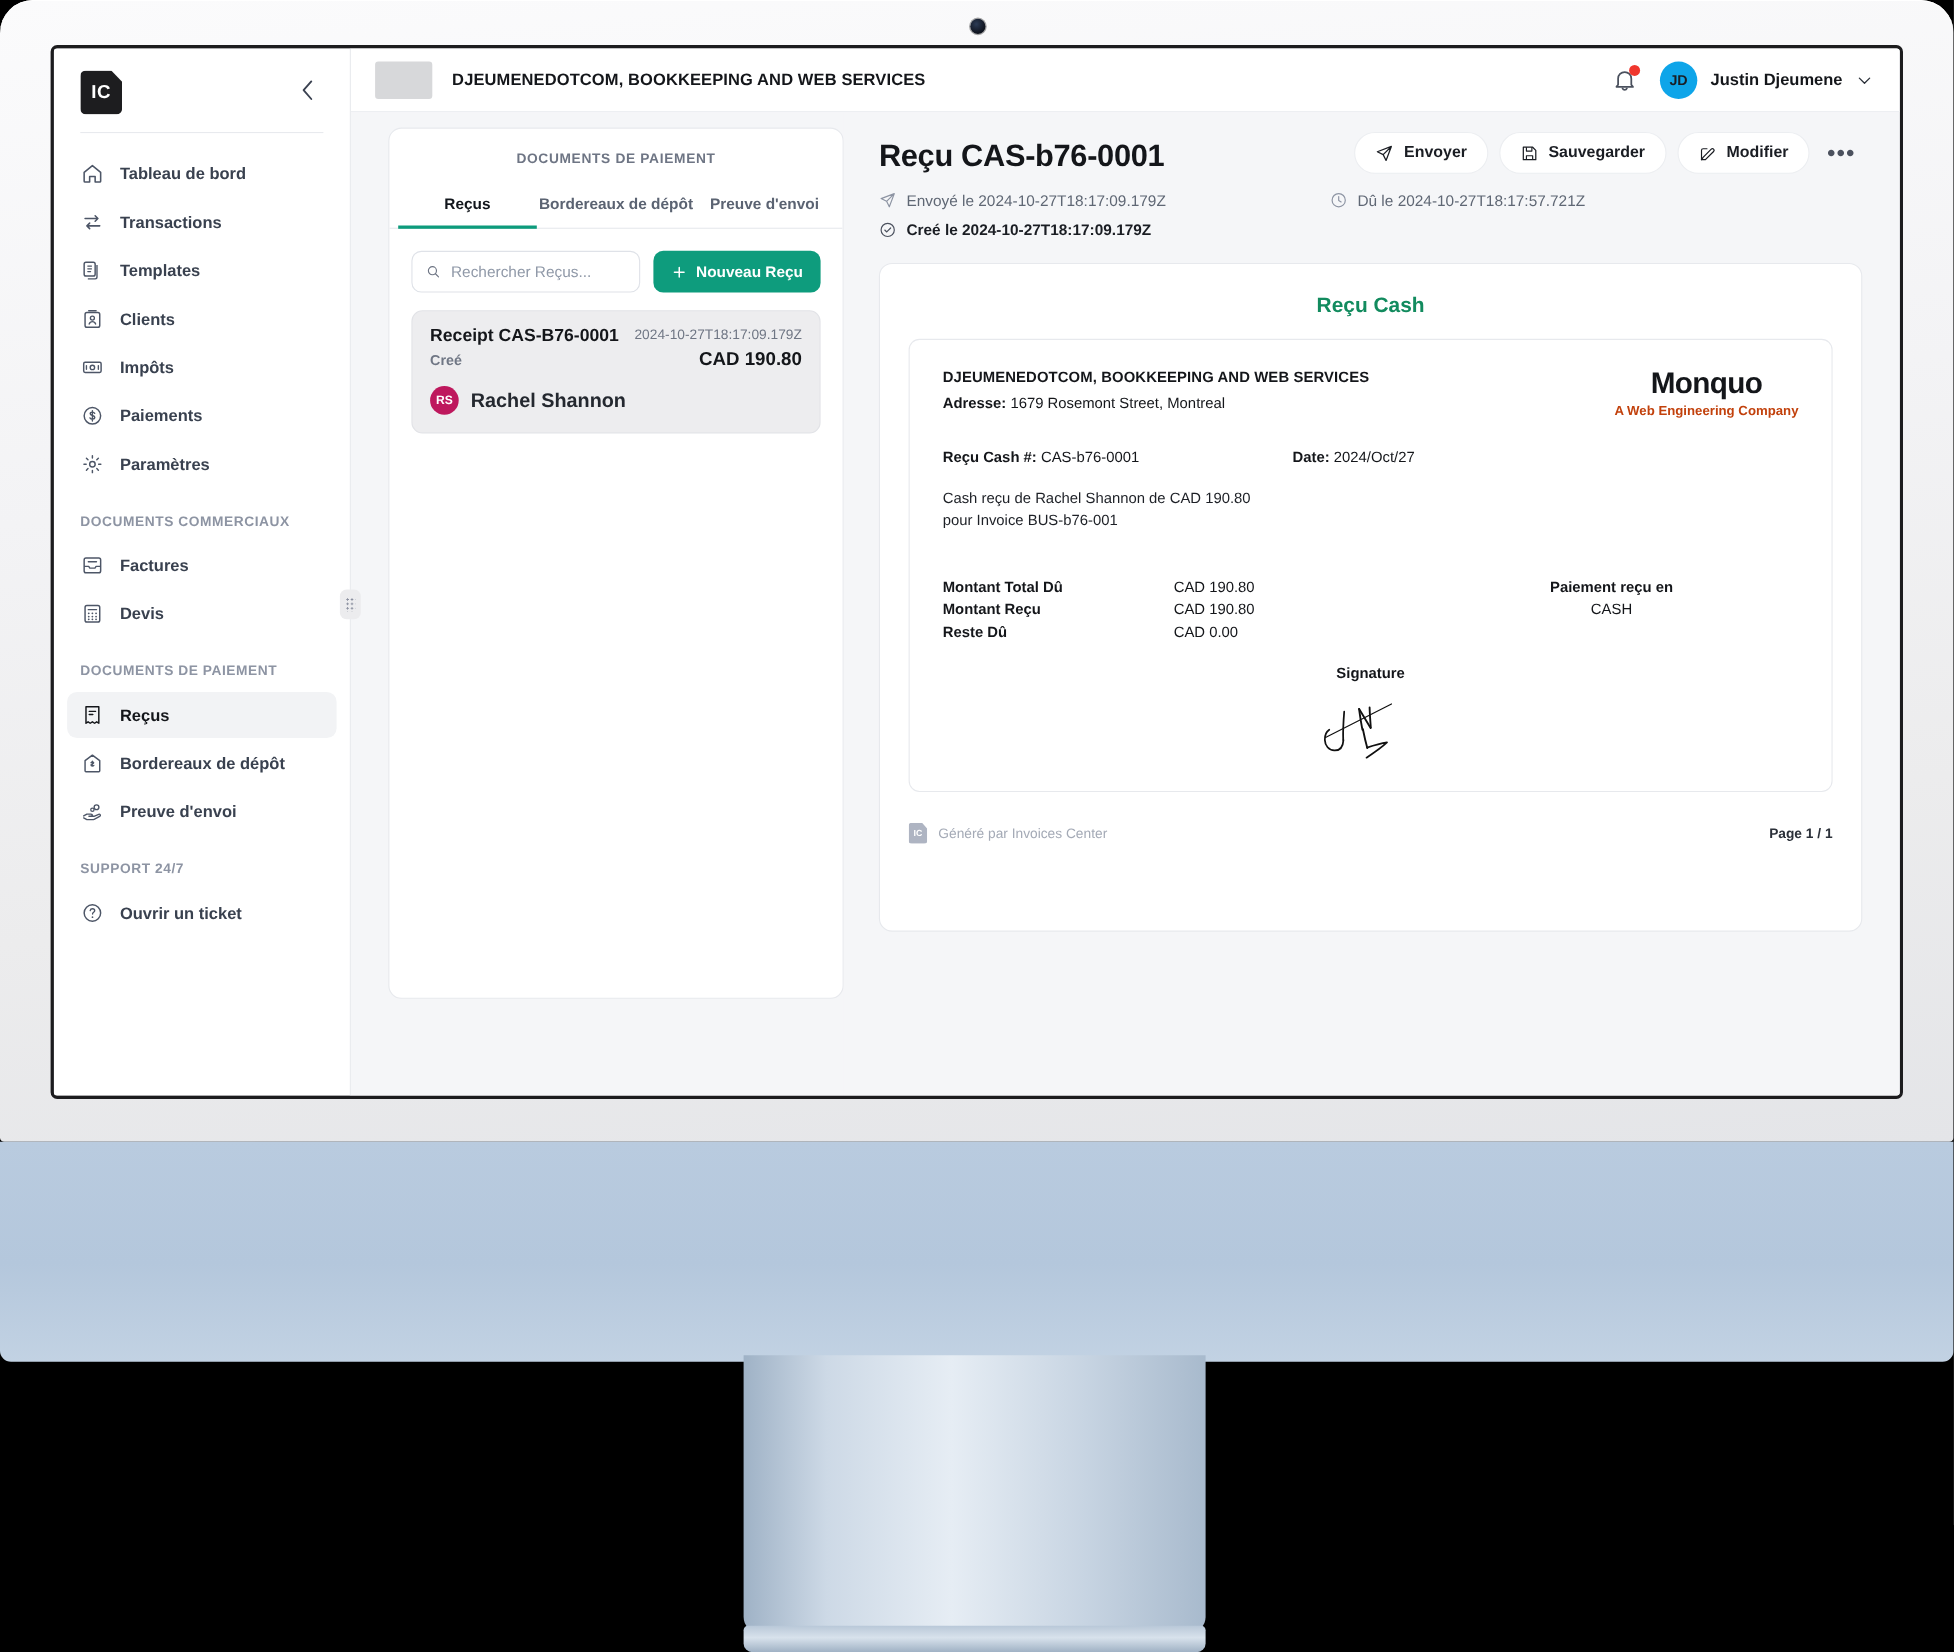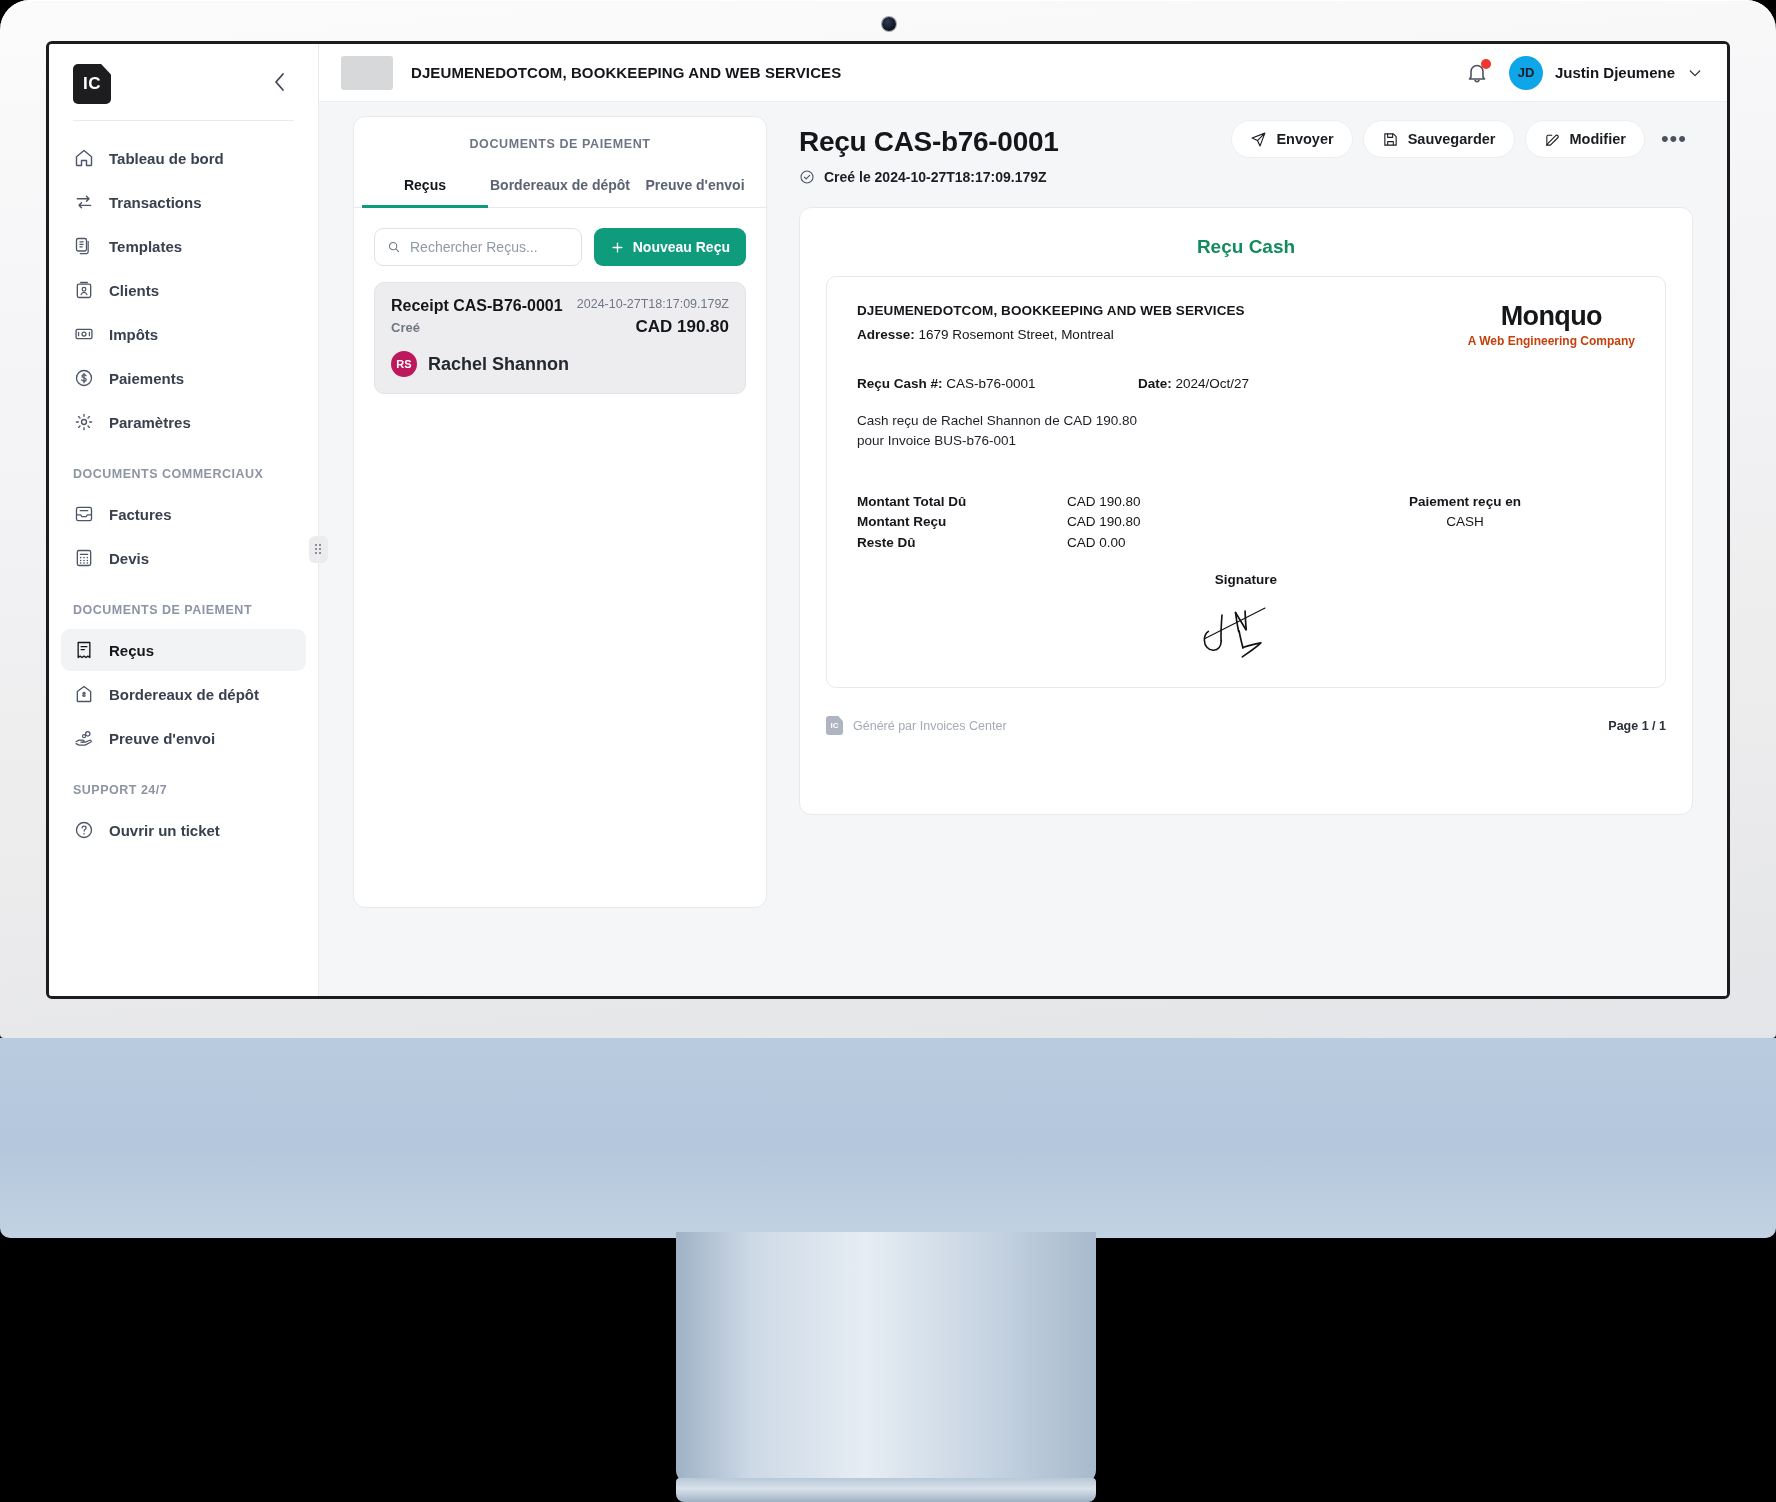--- a/index.html
+++ b/index.html
@@ -171,21 +171,21 @@
   }
   .paper-box { border:1px solid #e7e9ed; border-radius:10px; padding: 26px 30px 28px 30px; height: 412px; }
   .biz-row { display:flex; justify-content:space-between; align-items:flex-start; }
   .biz-name { font-size:13.5px; font-weight:700; color:#14161a; letter-spacing:.1px; }
   .biz-addr { font-size:13.5px; color:#14161a; margin-top:9px; }
   .biz-addr b { font-weight:700; }
   .brand { text-align:center; }
   .brand-name { font-size:27px; font-weight:700; color:#14161a; letter-spacing:-.6px; line-height:1; }
   .brand-tag { font-size:12px; font-weight:700; color:#c2410c; margin-top:4px; }
   .idline { display:flex; margin-top:28px; font-size:13.5px; color:#14161a; }
-  .idline .c1 { width: 281px; }
+  .idline .c1 { width: 318px; }
   .idline b { font-weight:700; }
   .desc { margin-top:20px; font-size:13.5px; color:#1d2026; line-height:1.5; }
   .totals { margin-top:40px; display:flex; font-size:13.5px; color:#14161a; }
   .t-col1 { width:210px; }
   .t-col2 { width:268px; }
   .t-col3 { width:260px; text-align:center; }
   .t-lbl { font-weight:700; line-height: 1.55; }
   .t-val { line-height: 1.55; }
   .sig-title { text-align:center; font-size:13.5px; font-weight:700; color:#14161a; margin-top:18px; }
   .sig-img { display:flex; justify-content:center; margin-top:6px; }
@@ -471,20 +471,35 @@
                 <svg width="17" height="17" viewBox="0 0 24 24" fill="none">
                     <path d="M4 20h5l10.5-10.5a2.1 2.1 0 0 0-3-3L6 17z" stroke="#1a1d23" stroke-width="1.6" stroke-linejoin="round"></path>
                     <path d="M4 20V8a2 2 0 0 1 2-2h5" stroke="#1a1d23" stroke-width="1.5" stroke-linecap="round"></path>
                   </svg>
                 <span>Modifier</span>
               </button>
               <span class="more-btn">•••</span>
             </div>
           </div>
 
+          <div class="meta-row">
+            <div class="meta">
+              <svg width="16" height="16" viewBox="0 0 24 24" fill="none">
+                  <path d="M21 3 10.5 13.5M21 3l-6.8 18-3.7-7.5L3 9.8z" stroke="#8d94a3" stroke-width="1.6" stroke-linejoin="round"></path>
+                </svg>
+              <span>Envoyé le 2024-10-27T18:17:09.179Z</span>
+            </div>
+            <div class="meta">
+              <svg width="16" height="16" viewBox="0 0 24 24" fill="none">
+                  <circle cx="12" cy="12" r="9" stroke="#8d94a3" stroke-width="1.6"></circle>
+                  <path d="M12 7v5.3l3.3 2" stroke="#8d94a3" stroke-width="1.6" stroke-linecap="round" stroke-linejoin="round"></path>
+                </svg>
+              <span>Dû le 2024-10-27T18:17:57.721Z</span>
+            </div>
+          </div>
           <div class="meta-row meta-row2">
             <div class="meta bold">
               <svg width="16" height="16" viewBox="0 0 24 24" fill="none">
                   <circle cx="12" cy="12" r="9" stroke="#4b515e" stroke-width="1.6"></circle>
                   <path d="M8 12.2l2.7 2.6L16 9.4" stroke="#4b515e" stroke-width="1.6" stroke-linecap="round" stroke-linejoin="round"></path>
                 </svg>
               <span>Creé le 2024-10-27T18:17:09.179Z</span>
             </div>
           </div>
 

